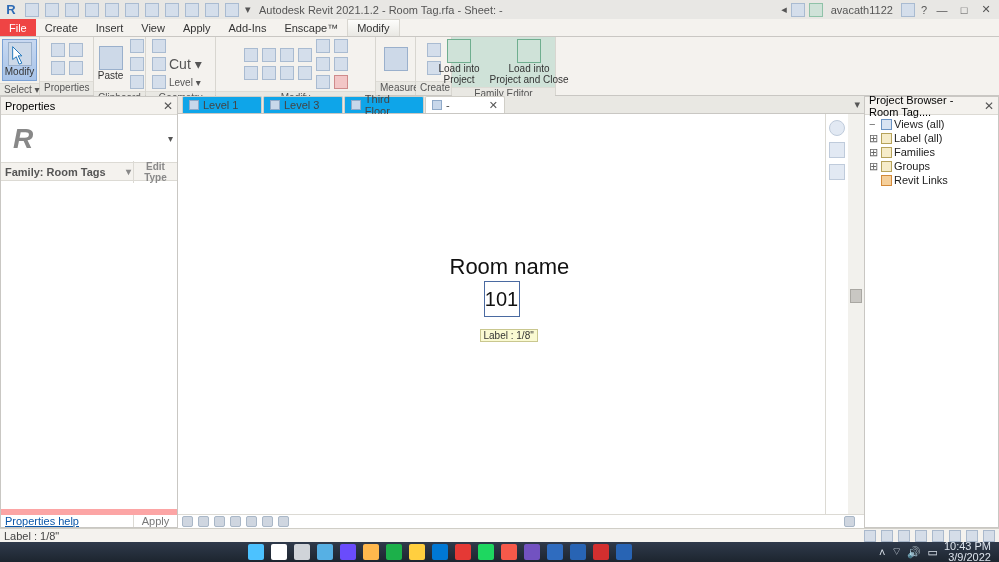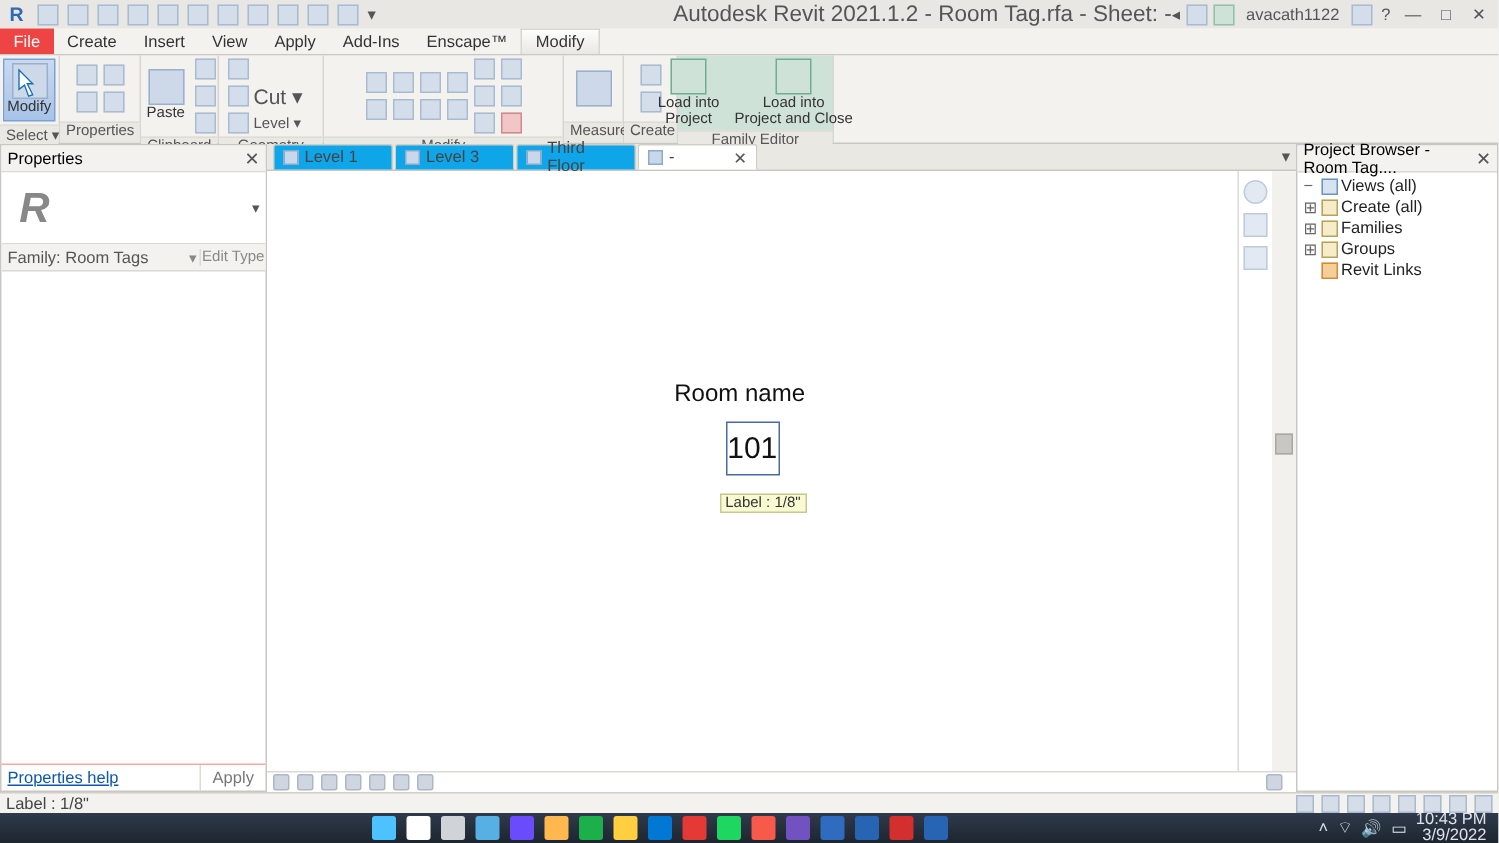--- a/index.html
+++ b/index.html
@@ -3,21 +3,21 @@
 <meta charset="utf-8">
 <style>
 * { box-sizing: border-box; margin: 0; padding: 0; font-family: "Segoe UI", Tahoma, sans-serif; font-size: 11px; }
 html, body { width: 999px; height: 562px; overflow: hidden; background: #f0f0f0; }
 
 
 .titlebar { height: 19px; background: #e8e7e4; display: flex; align-items: center; }
 .titlebar .r-icon { width: 14px; height: 14px; margin: 0 3px 0 4px; display: flex; align-items: center; justify-content: center; font-weight: bold; color: #2e6bb5; font-size: 13px; }
 .titlebar .qat { display: flex; align-items: center; gap: 6px; margin-left: 4px; }
 .titlebar .qat span, .titlebar .qat svg { width: 14px; height: 14px; color: #444; }
-.titlebar .center-title { flex: 1; text-align: right; color: #555; font-size: 15px; }
+.titlebar .center-title { flex: 1; text-align: left; color: #555; font-size: 11px; }
 .titlebar .right { display: flex; align-items: center; gap: 4px; padding-right: 4px; }
 .titlebar .right .ctl { width: 18px; height: 14px; display: flex; align-items: center; justify-content: center; color: #555; }
 .user-name { padding: 0 4px; color: #555; }
 
 
 .ribtabs { height: 18px; display: flex; align-items: stretch; border-bottom: 1px solid #c9c7c3; background: #f4f2ee; }
 .ribtab { padding: 0 9px; display: flex; align-items: center; color: #333; cursor: default; }
 .ribtab.file { background: #ef4444; color: #fff; font-weight: 500; }
 .ribtab.sel { background: linear-gradient(#fdfdfb,#e9e8e3); border-top: 1px solid #d8d6d0; border-left: 1px solid #d8d6d0; border-right: 1px solid #d8d6d0; }
 
@@ -39,44 +39,44 @@
 
 
 .main { display: flex; height: calc(100% - 19px - 18px - 59px - 14px - 20px); }
 .panel { background: #fff; border: 1px solid #c9c7c3; }
 .prop-panel { width: 178px; display: flex; flex-direction: column; }
 .panel-hdr { height: 18px; background: #f4f2ee; display: flex; align-items: center; padding: 0 4px; border-bottom: 1px solid #dcdad4; }
 .panel-hdr .close { margin-left: auto; font-size: 12px; color: #555; cursor: default; }
 .type-selector { height: 48px; background: #fff; display: flex; align-items: center; gap: 6px; padding: 4px; border-bottom: 1px solid #dcdad4; }
 .type-selector .big-r { width: 36px; height: 36px; font-size: 28px; font-weight: bold; font-style: italic; color: #888; display: flex; align-items: center; justify-content: center; }
 .type-selector .dd { margin-left: auto; color: #555; font-size: 10px; }
-.pfilter { height: 18px; display: flex; align-items: center; background: #f4f2ee; border-bottom: 1px solid #dcdad4; }
+.pfilter { height: 18px; display: flex; align-items: center; background: #f4f2ee; border-bottom: 1px solid #dcdad4; font-weight: bold; }
 .pfilter .txt { flex: 1; padding: 0 4px; color: #555; }
 .pfilter .edittype { width: 44px; text-align: center; color: #888; border-left: 1px solid #dcdad4; font-size: 10px; }
 .prop-body { flex: 1; }
-.prop-foot { height: 18px; display: flex; border-top: 1px solid #fca5a5; }
+.prop-foot { height: 18px; display: flex; border-top: 6px solid #fca5a5; }
 .prop-foot .help { flex: 1; padding: 0 4px; color: #0b57a9; text-decoration: underline; display: flex; align-items: center; }
 .prop-foot .apply { width: 44px; display: flex; align-items: center; justify-content: center; border-left: 1px solid #dcdad4; color: #777; }
 
 .center { flex: 1; display: flex; flex-direction: column; }
 .viewtabs { height: 18px; background: #e9e8e3; border-bottom: 1px solid #c9c7c3; display: flex; padding-left: 4px; }
 .vtab { width: 80px; height: 100%; display: flex; align-items: center; gap: 4px; padding: 0 6px; background: #0ea5e9; border: 1px solid #d0cec7; border-bottom: none; border-radius: 2px 2px 0 0; margin-right: 1px; font-size: 10px; color: #444; }
 .vtab.active { background: #fff; font-weight: 500; }
 .vtab .cls { margin-left: auto; color: #555; }
 .vtab .vi { width: 10px; height: 10px; background: #c8d7ea; border: 1px solid #8fa9c8; }
 .canvas-row { flex: 1; display: flex; }
 .canvas { flex: 1; background: #fff; position: relative; border-right: 1px solid #dcdad4; }
 .nav-strip { width: 22px; display: flex; flex-direction: column; align-items: center; gap: 6px; padding-top: 6px; background: #fff; }
 .nav-strip .nb { width: 16px; height: 16px; border: 1px solid #bfcbdb; background: #e2e9f3; }
 .scroll-y { width: 16px; background: #f2f1ed; display: flex; flex-direction: column; align-items: center; }
 .scroll-y .thumb { width: 12px; height: 14px; background: #c9c7c3; margin-top: 175px; border: 1px solid #a9a7a2; }
 .viewctrl { height: 14px; background: #fff; display: flex; align-items: center; padding: 0 4px; border-top: 1px solid #dcdad4; }
 .viewctrl .dot { width: 11px; height: 11px; margin-right: 5px; border-radius: 2px; background: #cfd6e0; border: 1px solid #a9b7c7; }
 
-.room-name { font-family: Arial, sans-serif; font-size: 16px; color: #111; position: absolute; top: 140px; left: calc(50% - 52px); }
+.room-name { font-family: Arial, sans-serif; font-size: 22px; color: #111; position: absolute; top: 140px; left: calc(50% - 52px); }
 .room-box { position: absolute; top: 167px; left: calc(50% - 18px); width: 36px; height: 36px; border: 1px solid #4a6aa1; display: flex; align-items: center; justify-content: center; font-family: Arial; font-size: 20px; color: #111; }
 .label-tag { position: absolute; top: 215px; left: calc(50% - 22px); font-size: 10px; color: #333; background: #fafad2; border: 1px solid #c9c78f; padding: 0 3px; }
 
 .browser { width: 135px; display: flex; flex-direction: column; }
 .tree { flex: 1; padding: 2px 0 0 2px; font-size: 10px; color: #222; }
 .tree .row { display: flex; align-items: center; gap: 2px; height: 14px; padding-left: 2px; }
 .tree .exp { width: 10px; color: #666; }
 .tree .ic { width: 11px; height: 11px; border: 1px solid #b6a25a; background: #f6ecc9; }
 .tree .ic.blue { border-color: #6b93c3; background: #d8e3f2; }
 .tree .ic.org { border-color: #d38a3a; background: #f5cf9a; }
@@ -335,21 +335,21 @@
       </div>
     <div class="tree">
       <div class="row">
           <span class="exp">−</span>
           <span class="ic blue"></span>
           <span>Views (all)</span>
         </div>
       <div class="row">
           <span class="exp" style="padding-left:0;">⊞</span>
           <span class="ic"></span>
-          <span>Create (all)</span>
+          <span>Label (all)</span>
         </div>
       <div class="row">
           <span class="exp">⊞</span>
           <span class="ic"></span>
           <span>Families</span>
         </div>
       <div class="row">
           <span class="exp">⊞</span>
           <span class="ic"></span>
           <span>Groups</span>

